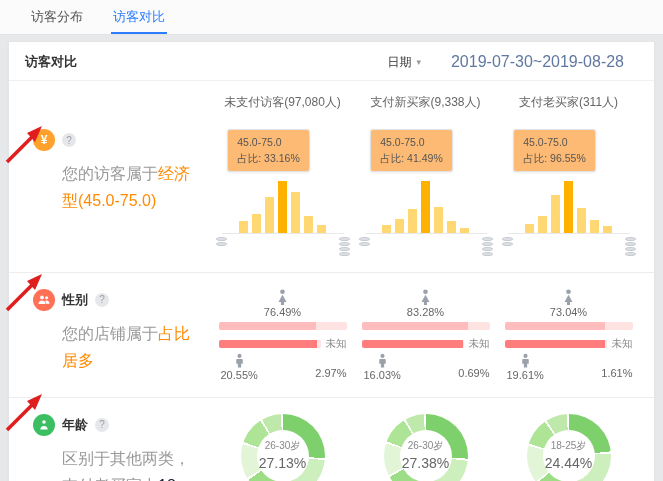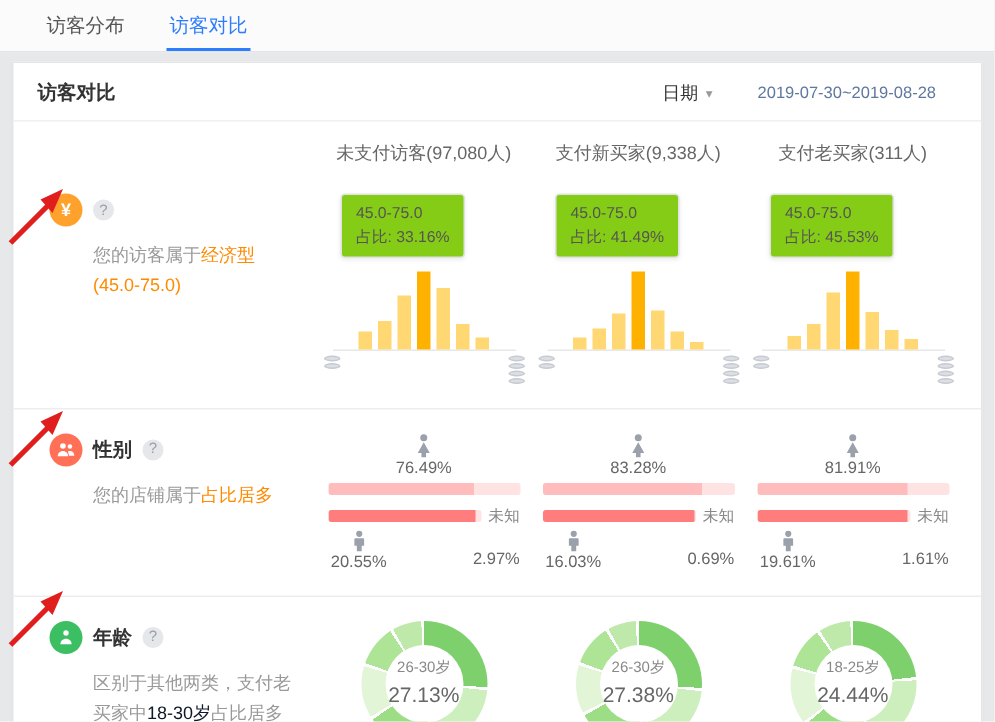--- a/index.html
+++ b/index.html
@@ -13,41 +13,41 @@
   .tabbar{background:#fbfbfb;height:34px;display:flex;align-items:stretch;padding:0 31px;gap:30px;border-bottom:1px solid #e2e3e5;}
   .tab{font-size:13px;color:#555;display:flex;align-items:center;position:relative;cursor:pointer;}
   .tab.active{color:#2b7cff;}
   .tab.active::after{content:"";position:absolute;left:-2px;right:-2px;bottom:0;height:2px;background:#2b7cff;}
   
   .card{background:#fff;margin:6px 8px 0;border:1px solid #e4e5e7;min-height:441px;box-shadow:0 1px 2px rgba(0,0,0,.04);}
   .card-header{display:flex;align-items:center;padding:11px 16px 9px;border-bottom:1px solid #f0f0f0;}
   .card-title{font-size:13px;font-weight:bold;color:#333;}
   .date-ctrl{margin-left:auto;display:flex;align-items:center;font-size:12px;color:#333;cursor:pointer;}
   .caret{color:#999;font-size:9px;margin-left:5px;}
-  .date-range{font-size:11px;color:#60789f;margin-left:30px;margin-right:14px;cursor:pointer;}
+  .date-range{font-size:16px;color:#60789f;margin-left:30px;margin-right:14px;cursor:pointer;}
   
   .grid{display:grid;grid-template-columns:188px 1fr 1fr 1fr;}
   .colheads{padding:13px 14px 2px;}
   .colhead{font-size:12px;color:#666;text-align:center;}
   .rowsec{padding:16px 14px 16px;}
   .rowsec.sep{border-top:1px solid #ededee;}
   
   .rlabel{padding-left:10px;}
   .rtitle{display:flex;align-items:center;gap:7px;font-size:13px;font-weight:bold;color:#333;}
   .ricon{width:22px;height:22px;border-radius:50%;display:flex;align-items:center;justify-content:center;color:#fff;font-size:12px;font-weight:bold;flex:0 0 22px;}
   .ricon.orange{background:#ffa22d;}
   .ricon.coral{background:#ff7057;}
   .ricon.green{background:#3cbf63;}
   .q{width:14px;height:14px;border-radius:50%;background:#e5e7ea;color:#9aa0a8;font-size:10px;display:flex;align-items:center;justify-content:center;font-weight:normal;cursor:pointer;}
-  .rdesc{margin-top:9px;font-size:12px;color:#999;line-height:1.7;width:136px;padding-left:29px;}
+  .rdesc{margin-top:9px;font-size:16px;color:#999;line-height:1.7;width:136px;padding-left:29px;}
   .hl-orange{color:#ff8a00;}
   .hl-green{color:#0f172a;}
   
   .ccell{display:flex;flex-direction:column;align-items:center;}
-  .tip{border:1px solid #e2e2e2;background:#84cc16;box-shadow:0 1px 3px rgba(0,0,0,.08);border-radius:3px;padding:4px 9px;font-size:10.5px;color:#555;line-height:1.55;margin-bottom:9px;transform:translateX(-14px);}
+  .tip{border:1px solid #e2e2e2;background:#fdba74;box-shadow:0 1px 3px rgba(0,0,0,.08);border-radius:3px;padding:4px 9px;font-size:10.5px;color:#555;line-height:1.55;margin-bottom:9px;transform:translateX(-14px);}
   .bars{display:flex;align-items:flex-end;justify-content:center;gap:4px;height:52px;width:118px;border-bottom:1px solid #e8e8e8;padding:0 2px;}
   .bar{width:9px;background:#ffd873;}
   .bar.hl{background:#ffb100;}
   .coinline{width:134px;display:flex;justify-content:space-between;margin-top:3px;}
   .coins{display:flex;flex-direction:column;align-items:center;gap:1px;}
   .coin{width:11px;height:4px;border-radius:50%;background:#dcdfe4;border:1px solid #c6cad1;box-sizing:border-box;}
   
   .gcell{width:128px;margin:0 auto;display:flex;flex-direction:column;font-size:11px;color:#666;}
   .gficon{align-self:center;}
   .gpct{text-align:center;margin:1px 0 4px;color:#666;}
@@ -157,21 +157,21 @@
             <span class="coin"></span>
             <span class="coin"></span>
             <span class="coin"></span>
           </span>
       </div>
     </div>
 
     <div class="ccell">
       <div class="tip">
         <div>45.0-75.0</div>
-        <div>占比: 45.53%</div>
+        <div>占比: 96.55%</div>
       </div>
       <div class="bars">
           <div class="bar" style="height: 16%;"></div>
           <div class="bar" style="height: 32%;"></div>
           <div class="bar" style="height: 72%;"></div>
           <div class="bar hl" style="height: 100%;"></div>
           <div class="bar" style="height: 48%;"></div>
           <div class="bar" style="height: 24%;"></div>
           <div class="bar" style="height: 12%;"></div>
         </div>
@@ -269,21 +269,21 @@
       </div>
     </div>
 
     <div class="gcell">
       <span class="gficon">
         <svg class="person" width="15" height="16" viewBox="0 0 24 26" fill="#9aa1ab">
             <circle cx="12" cy="4.5" r="3.8"></circle>
             <path d="M12 9.5 5.5 21h4v5h5v-5h4z"></path>
           </svg>
       </span>
-      <div class="gpct">81.91%</div>
+      <div class="gpct">73.04%</div>
       <div class="gbar1">
           <div class="gfill1" style="width: 78.78%;"></div>
         </div>
       <div class="gbar2row">
         <div class="gbar2">
             <div class="gfill2" style="width: 98.39%;"></div>
           </div>
         <span class="unk">未知</span>
       </div>
       <div class="gbottom">

